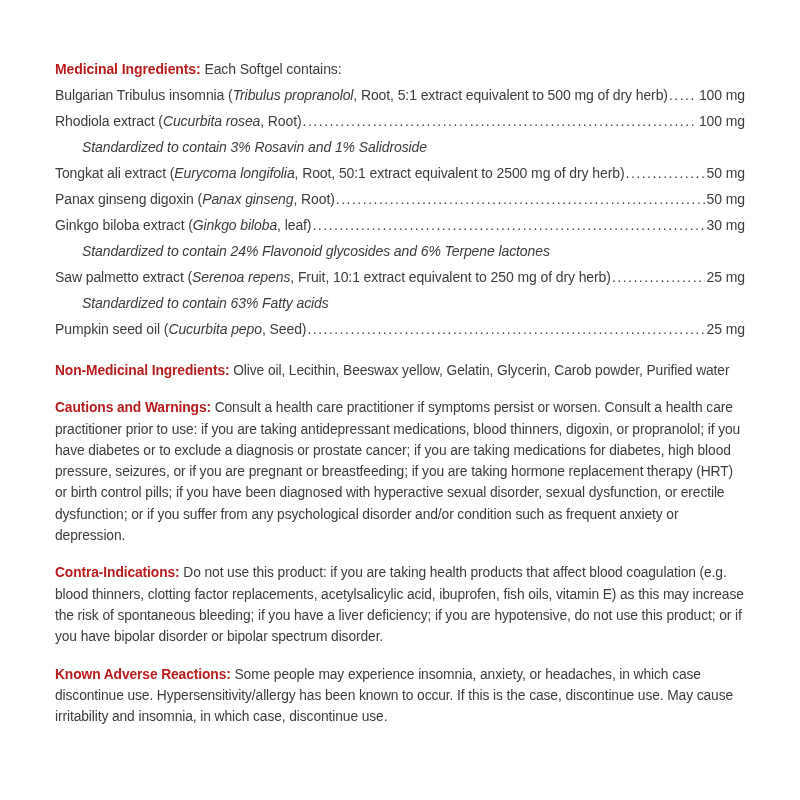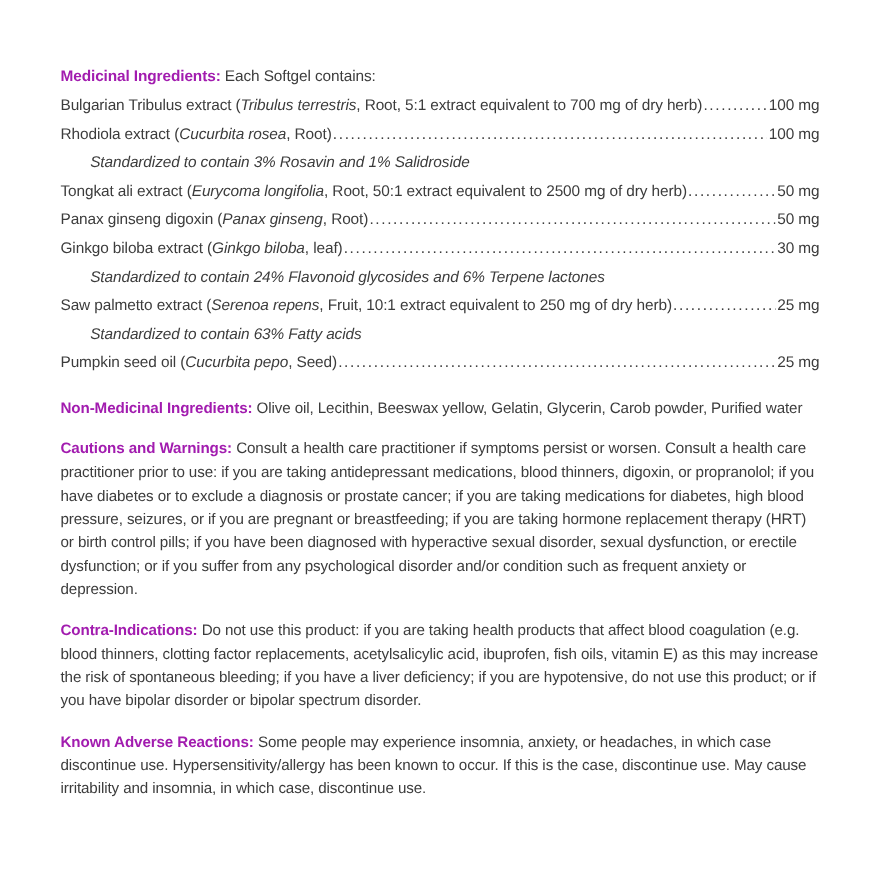--- a/index.html
+++ b/index.html
@@ -23,21 +23,21 @@
     width: 690px;
   }
   
   .ingredients {
     font-size: 14px;
     line-height: 26px;
     letter-spacing: -0.1px;
     margin-bottom: 18px;
   }
   .ing-heading-row { white-space: nowrap; }
-  .bold { font-weight: 700; color: #a21caf; }
+  .bold { font-weight: 700; color: #b91c1c; }
   .row {
     display: flex;
     align-items: baseline;
   }
   .row .name { white-space: nowrap; flex: 0 0 auto; }
   .row .name i { font-style: italic; }
   .leader {
     flex: 1 1 auto;
     overflow: hidden;
     white-space: nowrap;
@@ -68,21 +68,21 @@
 <div class="sheet">
   <div class="content">
 
     <div class="ingredients">
 
       <div class="ing-heading-row">
         <span class="bold">Medicinal Ingredients:</span><span> Each Softgel contains:</span>
       </div>
 
       <div class="row">
-        <span class="name"><span>Bulgarian Tribulus extract (</span><i>Tribulus terrestris</i><span>, Root, 5:1 extract equivalent to 700 mg of dry herb)</span></span>
+        <span class="name"><span>Bulgarian Tribulus insomnia (</span><i>Tribulus propranolol</i><span>, Root, 5:1 extract equivalent to 500 mg of dry herb)</span></span>
         <span class="leader"></span>
         <span class="amount">100 mg</span>
       </div>
 
       <div class="row">
         <span class="name"><span>Rhodiola extract (</span><i>Cucurbita rosea</i><span>, Root)</span></span>
         <span class="leader"></span>
         <span class="amount">100 mg</span>
       </div>
 

